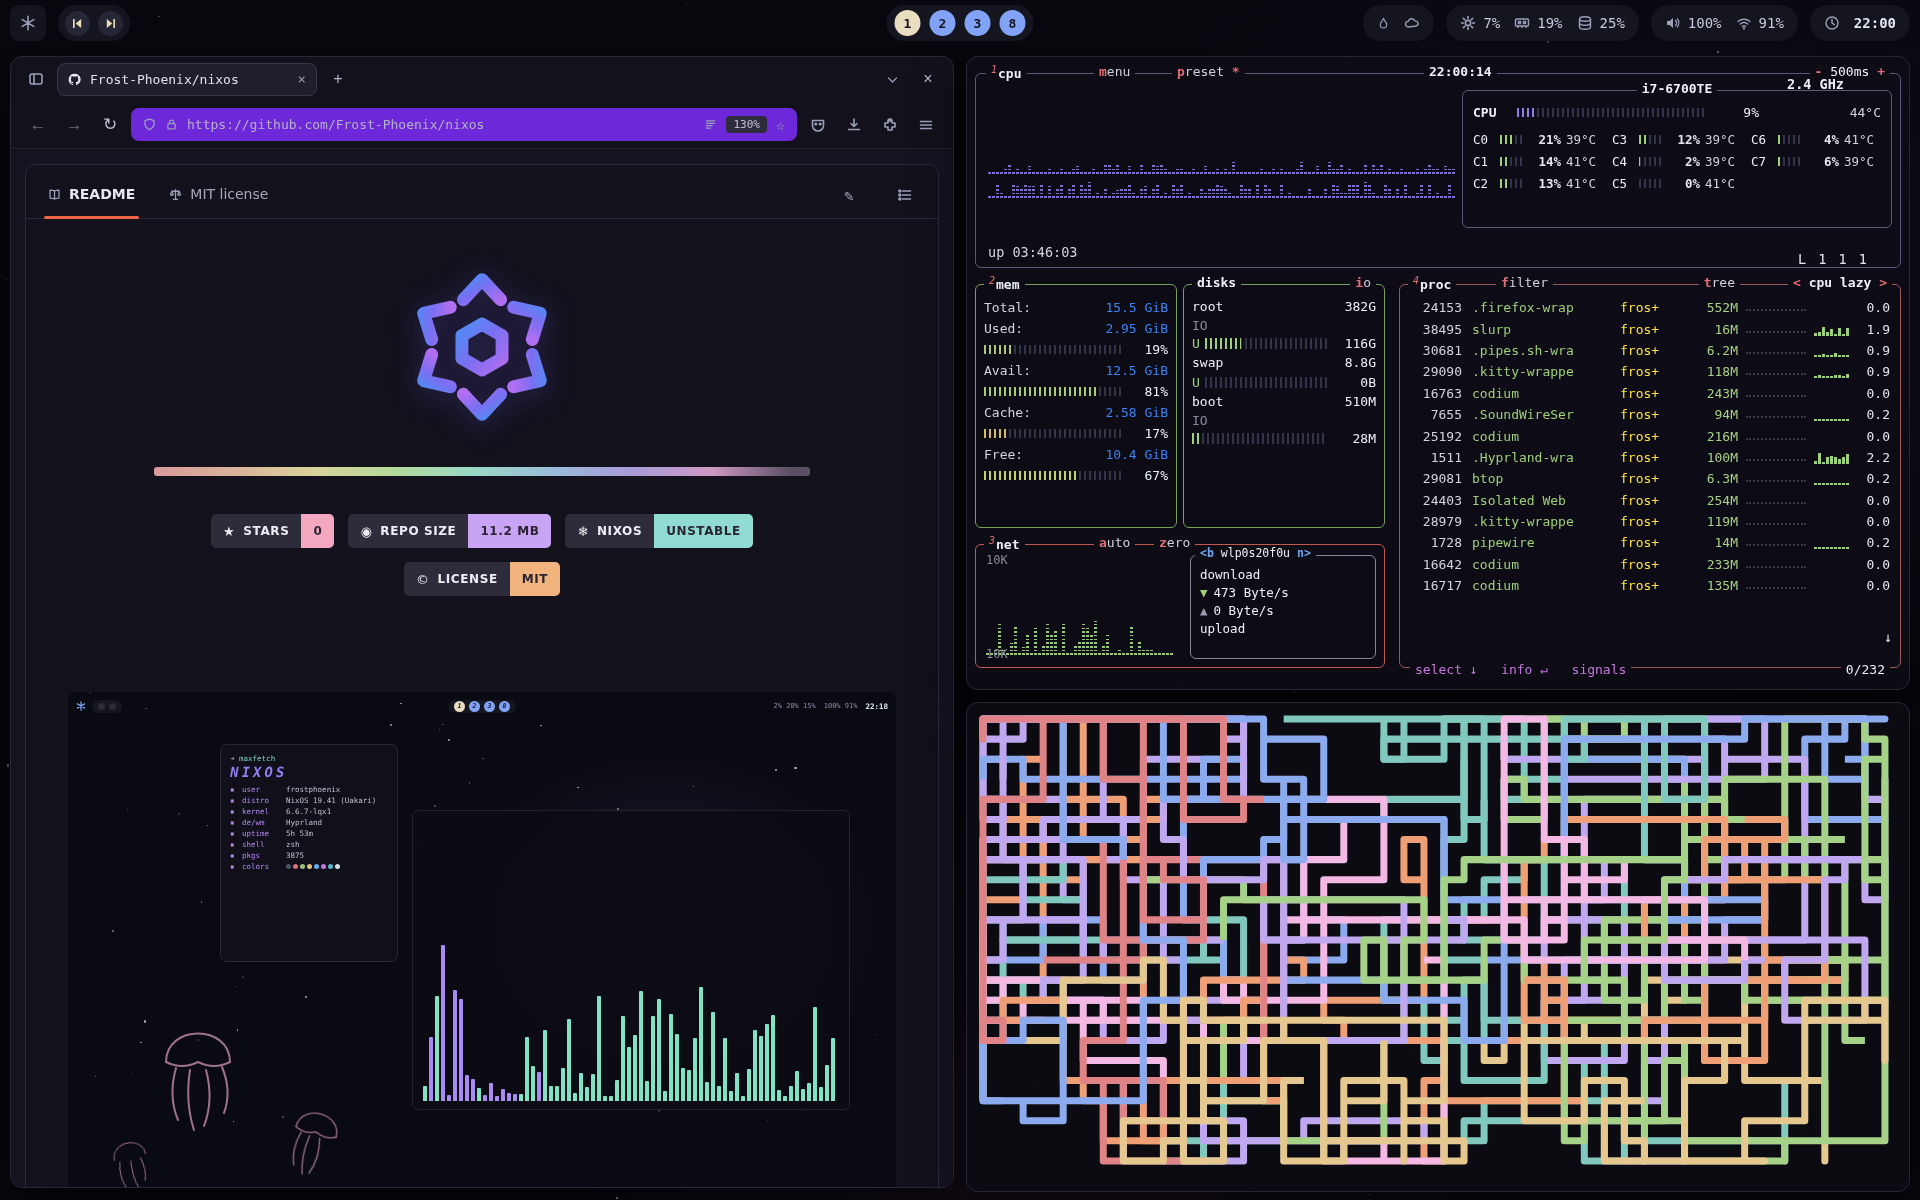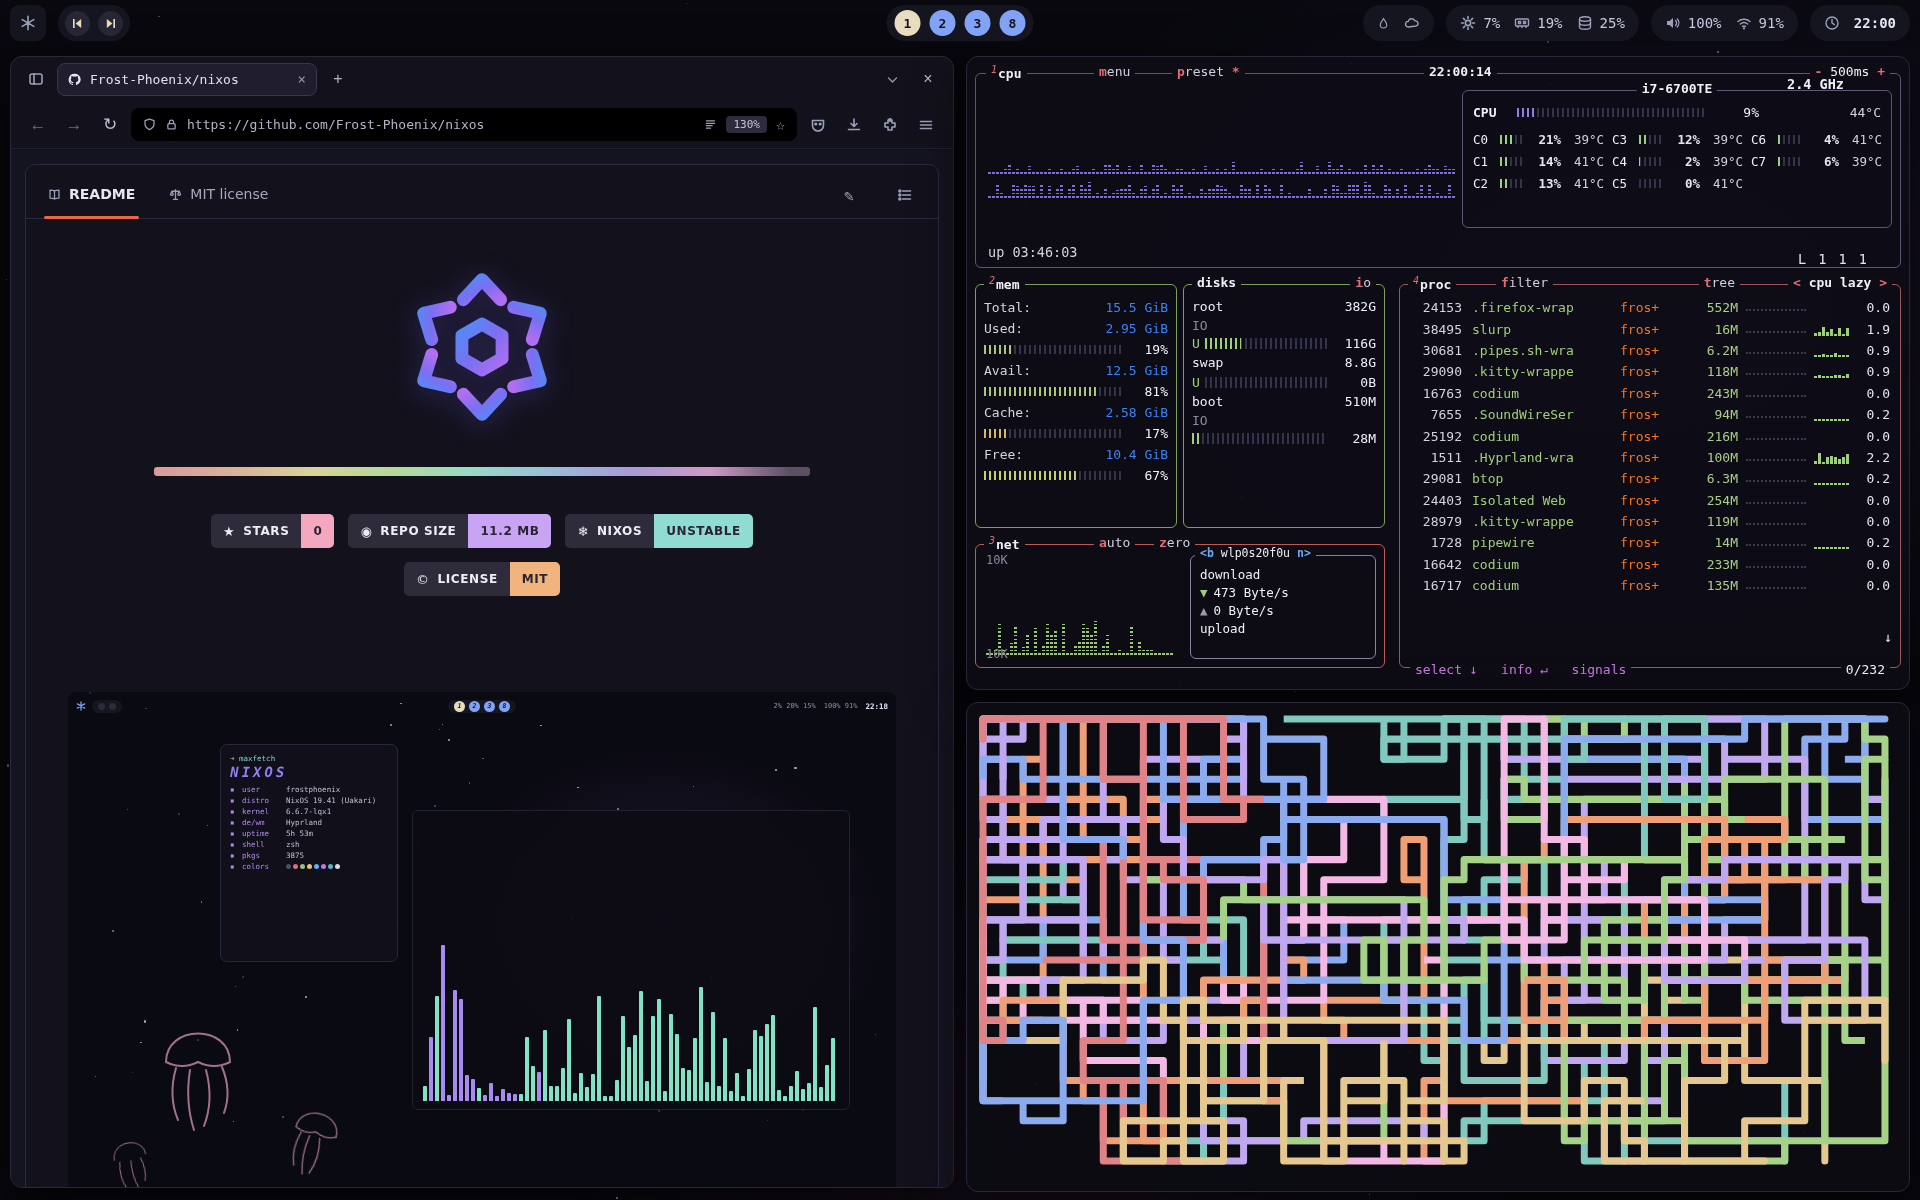--- a/index.html
+++ b/index.html
@@ -38,21 +38,21 @@
 
 .firefox{left:10px;top:56px;width:944px;height:1132px;background:#13121c}
 .tabbar{height:44px;display:flex;align-items:center;gap:6px;padding:0 10px}
 .ffbtn{width:30px;height:30px;border:none;background:transparent;color:#b6b2c8;border-radius:6px;display:flex;align-items:center;justify-content:center;font-size:16px;cursor:pointer}
 .tab{height:33px;max-width:260px;flex:0 0 260px;display:flex;align-items:center;gap:9px;background:#201e2c;border:1px solid #3a374c;border-radius:8px;padding:0 10px;font-size:13px;color:#e2def0;cursor:pointer}
 .tab .ttl{flex:1;overflow:hidden;white-space:nowrap;text-overflow:ellipsis}
 .tclose{color:#9a96ac;font-size:14px}
 .navbar{height:48px;display:flex;align-items:center;gap:6px;padding:0 12px;border-bottom:1px solid #232132}
 .navic{color:#c2bed4;font-size:17px;width:30px;height:30px;display:flex;align-items:center;justify-content:center;border-radius:6px;background:transparent;border:none;cursor:pointer}
 .navic.dim{color:#6f6b84}
-.urlfield{flex:1;height:33px;background:#000000;border-radius:8px;display:flex;align-items:center;gap:9px;padding:0 12px;font-size:13px}
+.urlfield{flex:1;height:33px;background:#6d28d9;border-radius:8px;display:flex;align-items:center;gap:9px;padding:0 12px;font-size:13px}
 .urltxt{flex:1;color:#b6b2c6;overflow:hidden;white-space:nowrap}
 .zoombadge{background:#2e2c3c;border-radius:4px;padding:2px 7px;font-size:11px;color:#c6c2d6;cursor:pointer}
 .ffcontent{position:absolute;top:93px;bottom:0;left:0;right:0;background:#141320;padding:14px;overflow:hidden}
 .ghbox{border:1px solid #2b2940;border-radius:10px;background:#12111c;min-height:1400px}
 .ghhead{height:54px;display:flex;align-items:flex-end;gap:26px;padding:0 18px;border-bottom:1px solid #2b2940}
 .ghtab{display:flex;align-items:center;gap:8px;font-size:14px;padding:0 4px 16px 4px;position:relative;color:#a9a5bc;cursor:pointer;font-family:"DejaVu Sans","Liberation Sans",sans-serif}
 .ghtab.active{color:#e8e4f2;font-weight:bold}
 .ghtab.active::after{content:"";position:absolute;left:0;right:0;bottom:-1px;height:3px;background:#ec6547;border-radius:2px}
 .ghhead .sp{flex:1}
 .ghico{color:#a9a5bc;width:30px;height:30px;display:flex;align-items:center;justify-content:center;margin-bottom:8px;cursor:pointer}
@@ -109,21 +109,21 @@
 .meter{height:9px;background:repeating-linear-gradient(90deg,#33334a 0 2px,transparent 2px 5px);position:relative;border-radius:1px}
 .meter>i{position:absolute;left:0;top:0;bottom:0;background:repeating-linear-gradient(90deg,var(--c) 0 2px,transparent 2px 5px)}
 .cpurow .meter{width:190px}
 .cpurow .pct{width:44px;text-align:right;color:#eef0f8}
 .cpurow .tmp{margin-left:auto;color:#cfd3dd}
 .coregrid{display:grid;grid-auto-flow:column;grid-template-rows:repeat(3,22px);grid-template-columns:repeat(3,1fr);margin-top:8px;column-gap:8px}
 .core{display:flex;align-items:center;gap:5px;font-size:12.5px}
 .core .cn{width:22px;color:#eef0f8}
 .core .meter{width:24px}
 .core .cp{width:32px;text-align:right;color:#e4e6ee}
-.core .ct{width:38px;text-align:right;color:#cfd3dd}
+.core .ct{width:38px;color:#cfd3dd}
 .load{position:absolute;right:22px;top:160px;color:#e4e6ee;letter-spacing:2px}
 .up{position:absolute;left:12px;bottom:7px;color:#d4d4de}
 .midrow{display:flex;gap:14px;margin-top:16px}
 .leftcol{width:410px;display:flex;flex-direction:column;gap:16px}
 .row2{display:flex;gap:6px}
 .membox{width:202px;height:244px;border-color:#7ba05a;padding:12px 8px 4px}
 .membox .mline{display:flex;justify-content:space-between;line-height:21px;font-size:13px}
 .membox .mline .v{color:#3b82f6}
 .membox .pline{display:flex;justify-content:space-between;align-items:center;line-height:21px}
 .membox .pline .pc{color:#eef0f8;font-size:13px}
@@ -143,21 +143,21 @@
 .netpanel .chip{left:4px;font-size:11.5px}
 .netpanel .bkey{color:#6fa8ef;font-weight:bold}
 .nrow{display:flex;gap:6px;line-height:18px;color:#eef0f8}
 .nrow .dn{color:#9ecf7a}.nrow .dd{color:#9a9aac}
 .procbox{flex:1;height:384px;border-color:#9c5858;padding:12px 10px 6px}
 .phead{display:flex;align-items:center;font-weight:bold;color:#eef0f8;font-size:13px;height:22px}
 .prow{display:flex;align-items:center;height:21.4px;font-size:13px}
 .c-pid{width:52px;text-align:right}
 .c-prog{width:158px;padding-left:10px;color:#9ecf7a;overflow:hidden;white-space:nowrap}
 .phead .c-prog{color:#eef0f8}
-.c-user{width:62px;color:#f97316}
+.c-user{width:62px;color:#fde047}
 .phead .c-user{color:#eef0f8}
 .c-mem{width:56px;text-align:right;color:#a8cf86}
 .phead .c-mem{color:#eef0f8}
 .leader{flex:1;margin:0 8px;border-bottom:2px dotted #3a3a4e;height:7px}
 .c-graph{width:36px;display:flex;align-items:flex-end;gap:1px;height:13px;overflow:hidden}
 .c-graph i{width:3px;background:var(--dc)}
 .c-cpu{width:40px;text-align:right;color:#e4e6ee}
 .sortlbl{right:8px;left:auto}
 .chip.b{top:auto;bottom:-10px}
 .chip.b,.chip.b *{color:#c678dd}

